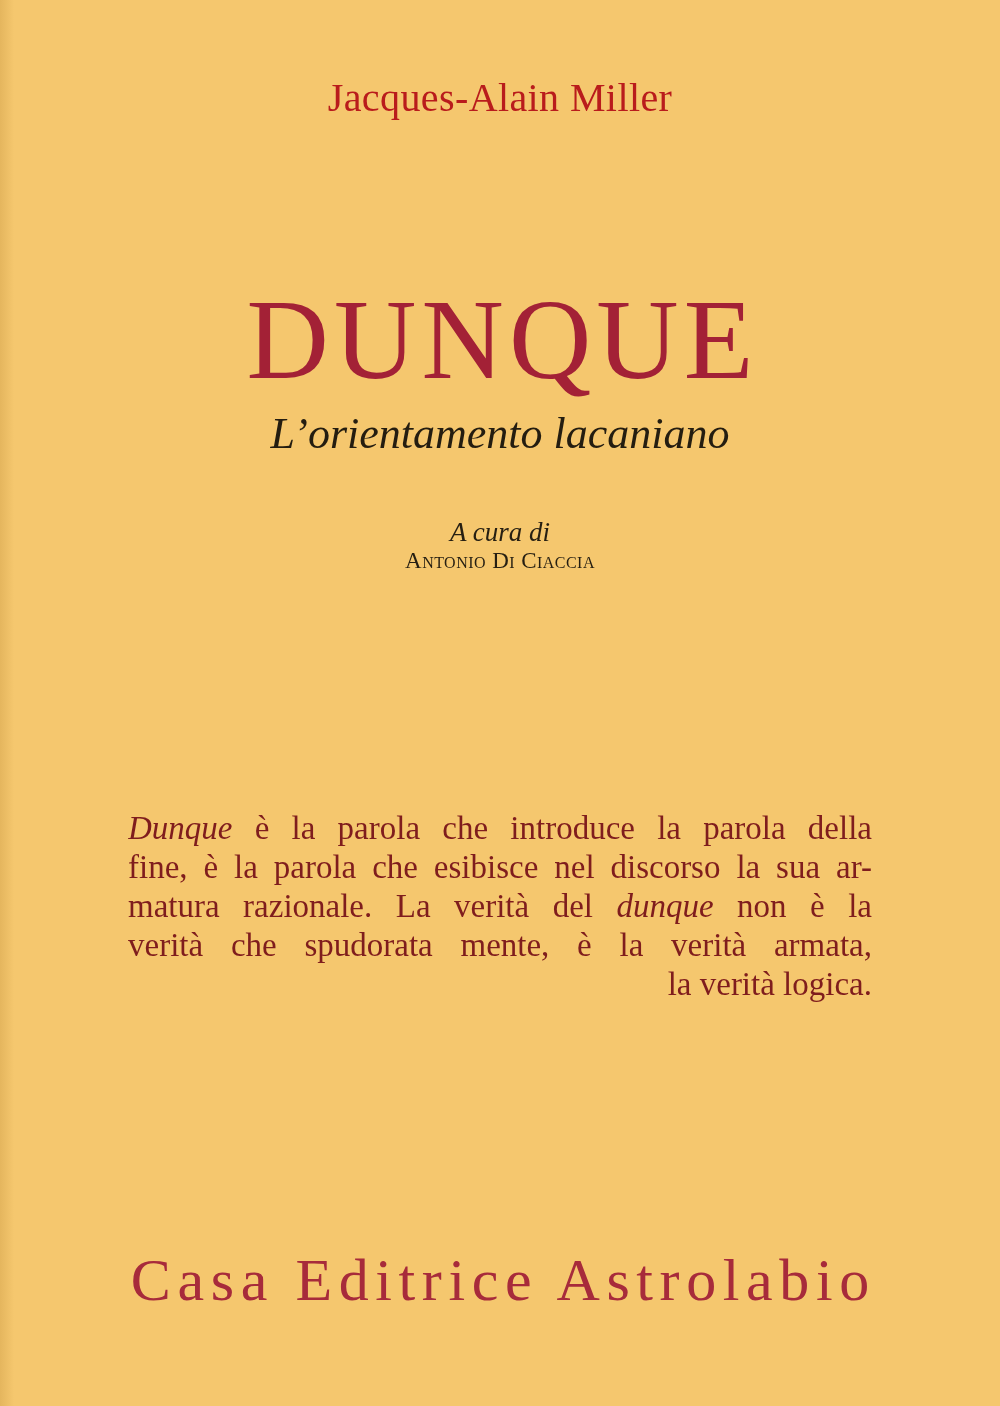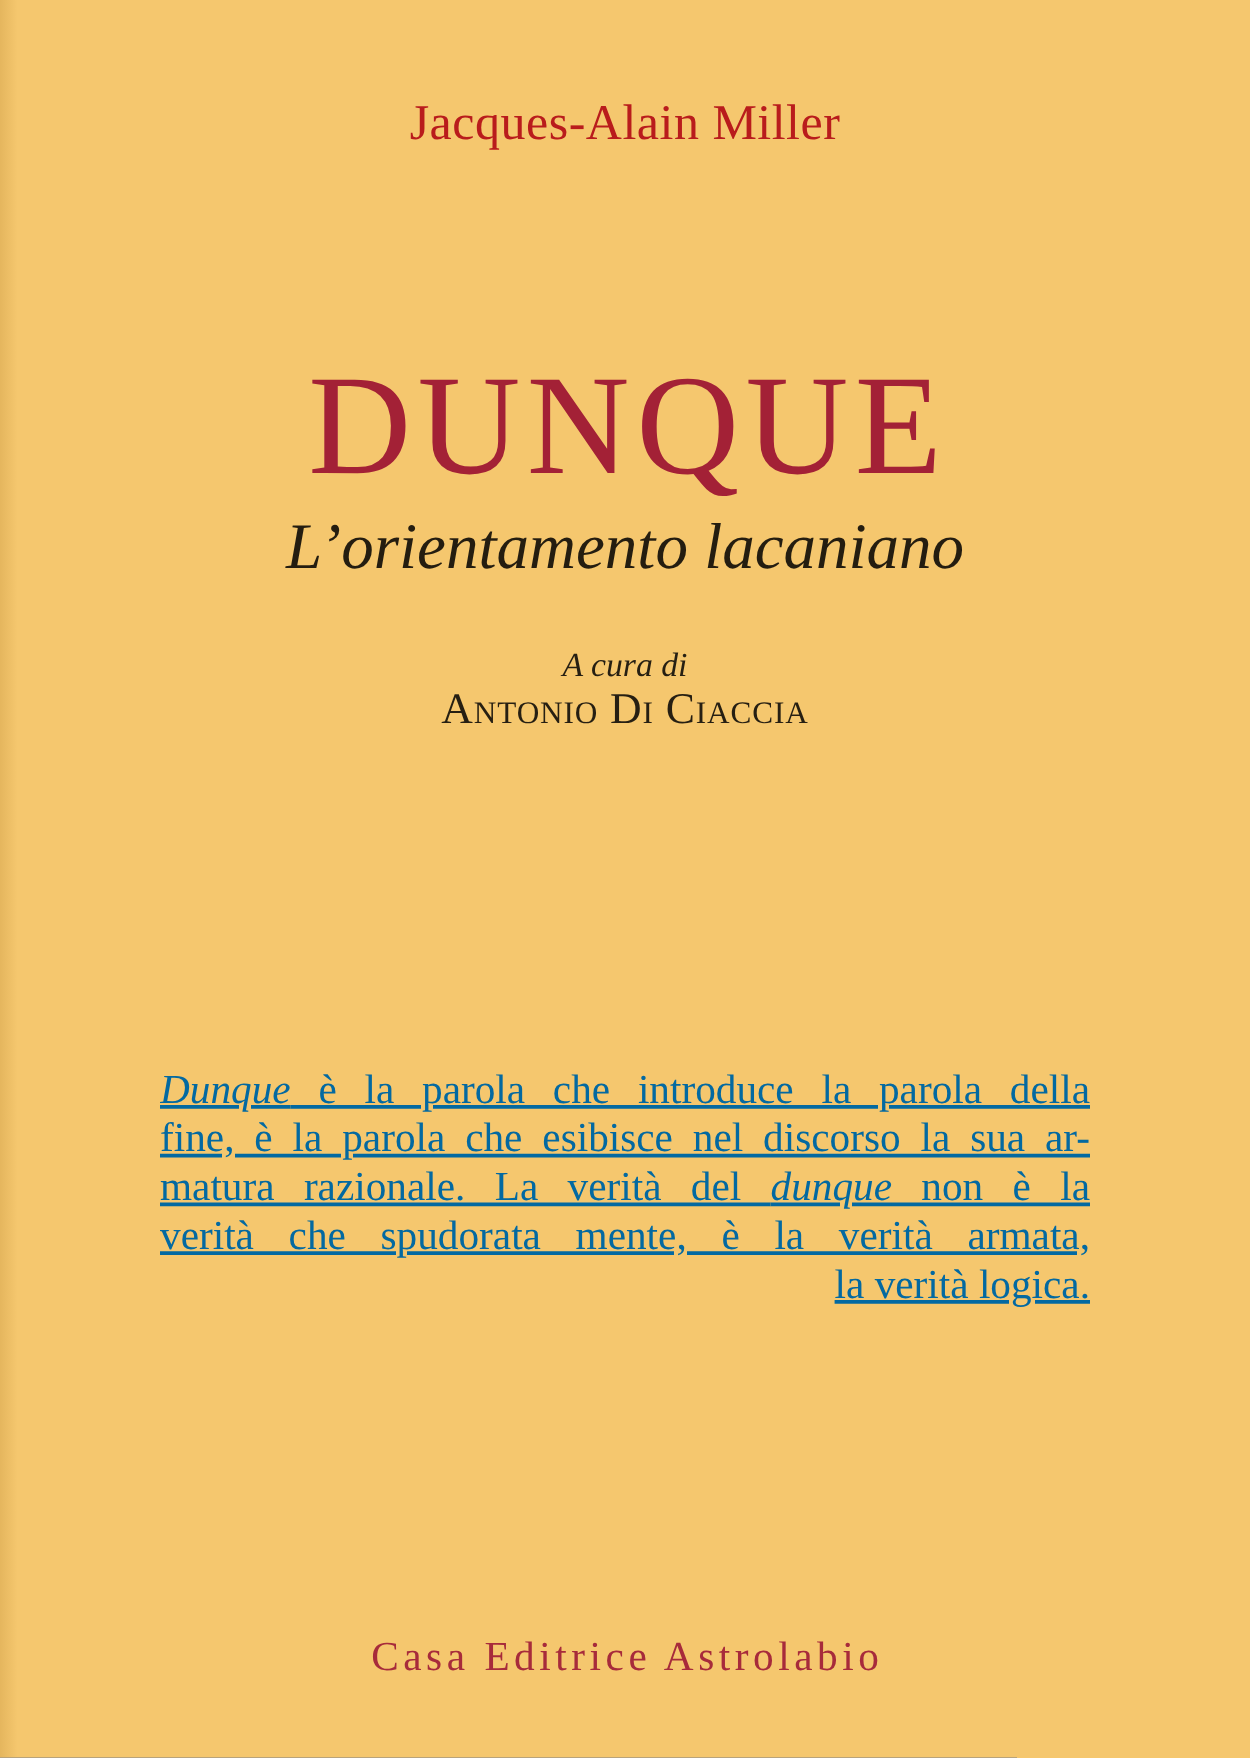--- a/index.html
+++ b/index.html
@@ -43,44 +43,43 @@
     top: 283px;
     margin: 0;
     font-size: 114px;
     font-weight: normal;
     letter-spacing: 0.045em;
     text-indent: 0.045em;
     color: #A32136;
   }
   .subtitle {
     top: 412px;
-    font-size: 52px;
+    font-size: 44px;
     font-style: italic;
     color: #241D10;
   }
   .curated-by {
     top: 519px;
     font-size: 27px;
     font-style: italic;
     text-align: center;
   }
   .editor {
     top: 549px;
-    font-size: 35px;
+    font-size: 23px;
     font-variant: small-caps;
     letter-spacing: 0.02em;
   }
   .excerpt {
     position: absolute;
-    top: 854px;
+    top: 810px;
     left: 128px;
     width: 744px;
     font-size: 33px;
-    color: #0369a1;
-    text-decoration: underline;
+    color: #7f1d1d;
   }
   .x-line {
     text-align: justify;
     height: 39px;
     overflow: hidden;
   }
   .x-line::after {
     content: "";
     display: inline-block;
     width: 100%;
@@ -88,22 +87,22 @@
   .x-line.center {
     text-align: right;
   }
   .x-line.center::after {
     content: none;
   }
   .x-line .it {
     font-style: italic;
   }
   .publisher {
-    top: 1310px;
-    font-size: 33px;
+    top: 1250px;
+    font-size: 60px;
     letter-spacing: 0.11em;
     text-indent: 0.11em;
     color: #A72B3B;
   }
 </style>
 </head>
 <body>
 
 <div class="cover">
   <div class="left-edge"></div>

